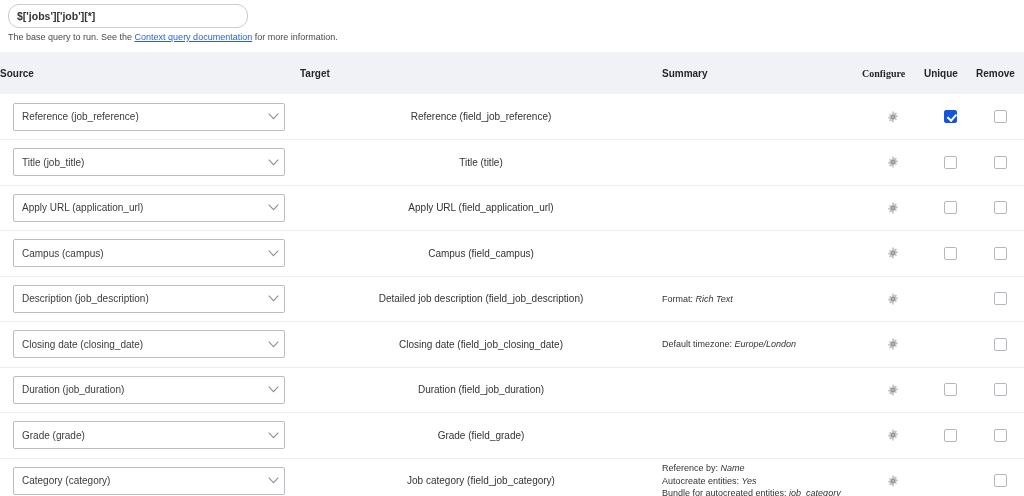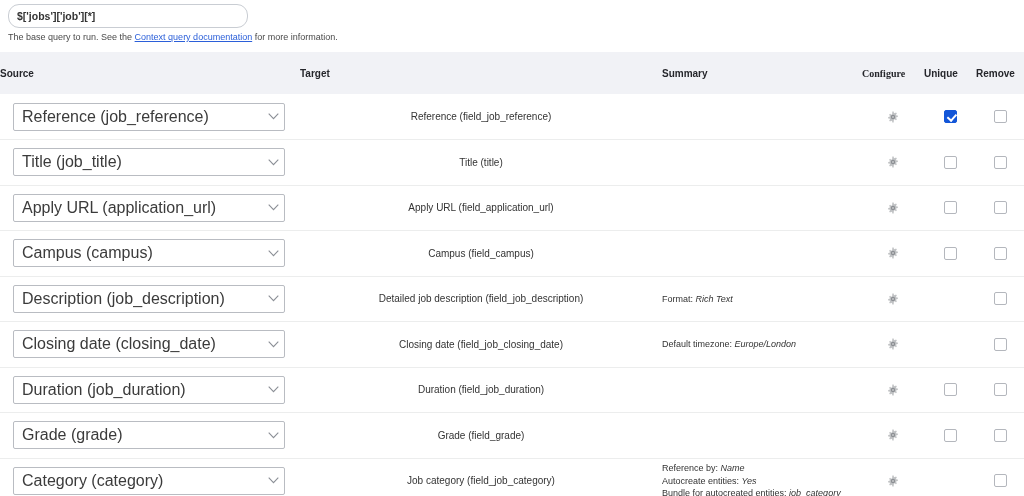--- a/index.html
+++ b/index.html
@@ -96,21 +96,21 @@
     position: relative;
     width: 272px;
     height: 28px;
     border: 1px solid #b9bcc2;
     border-radius: 2px;
     background: #fff;
     display: flex;
     align-items: center;
   }
   .sel-text {
-    font-size: 16px;
+    font-size: 10px;
     color: #3b3b3b;
     padding-left: 8px;
     white-space: nowrap;
     overflow: hidden;
     text-overflow: ellipsis;
     flex: 1;
   }
   .sel-caret {
     width: 22px;
     display: flex;

